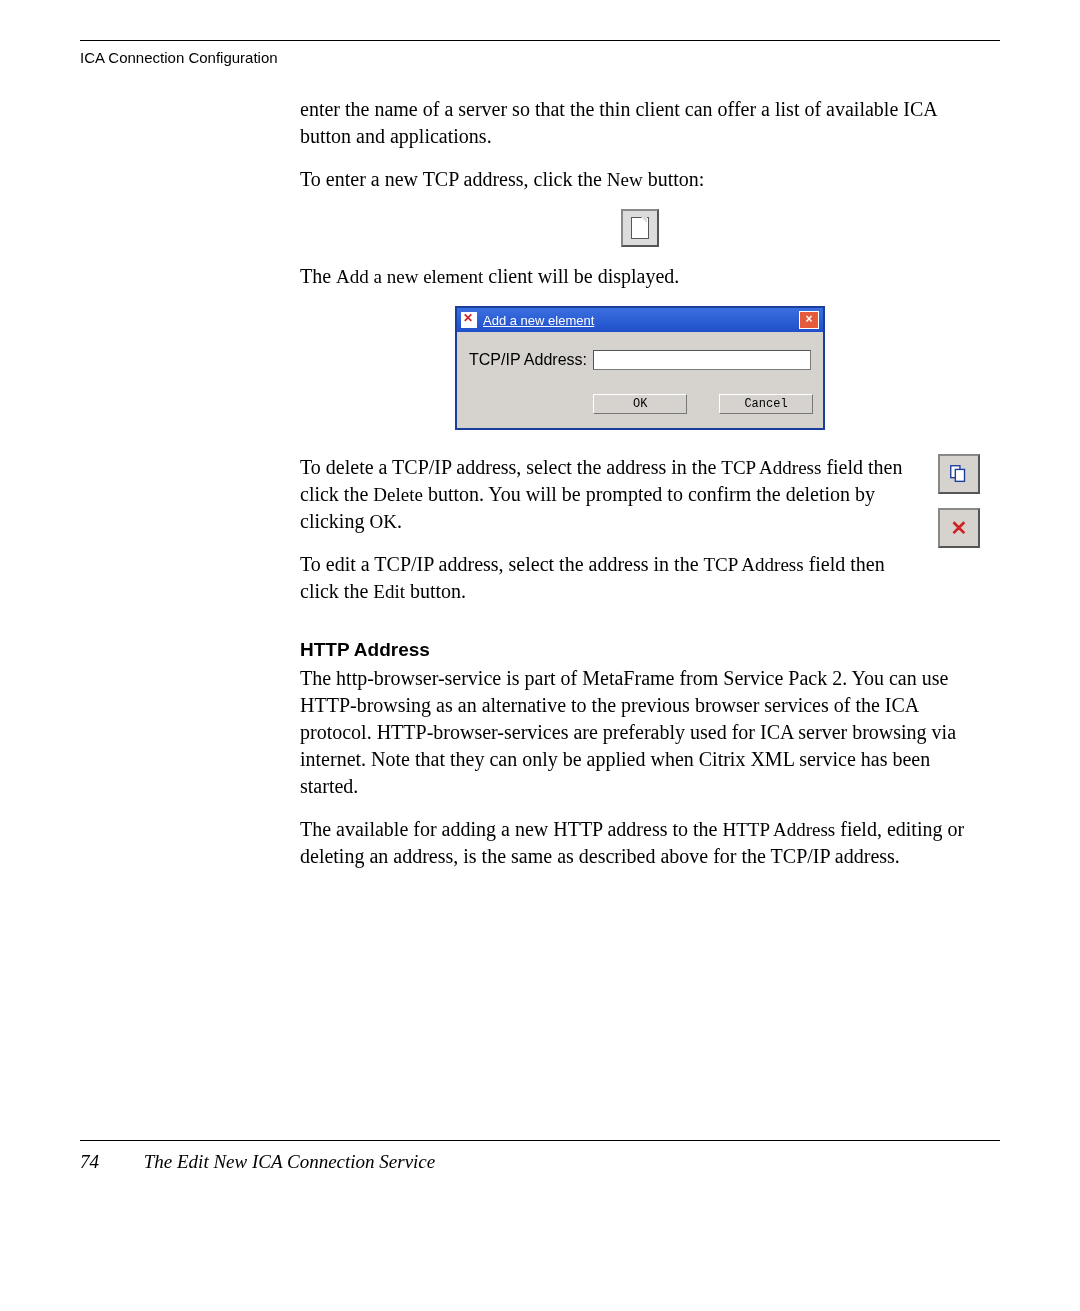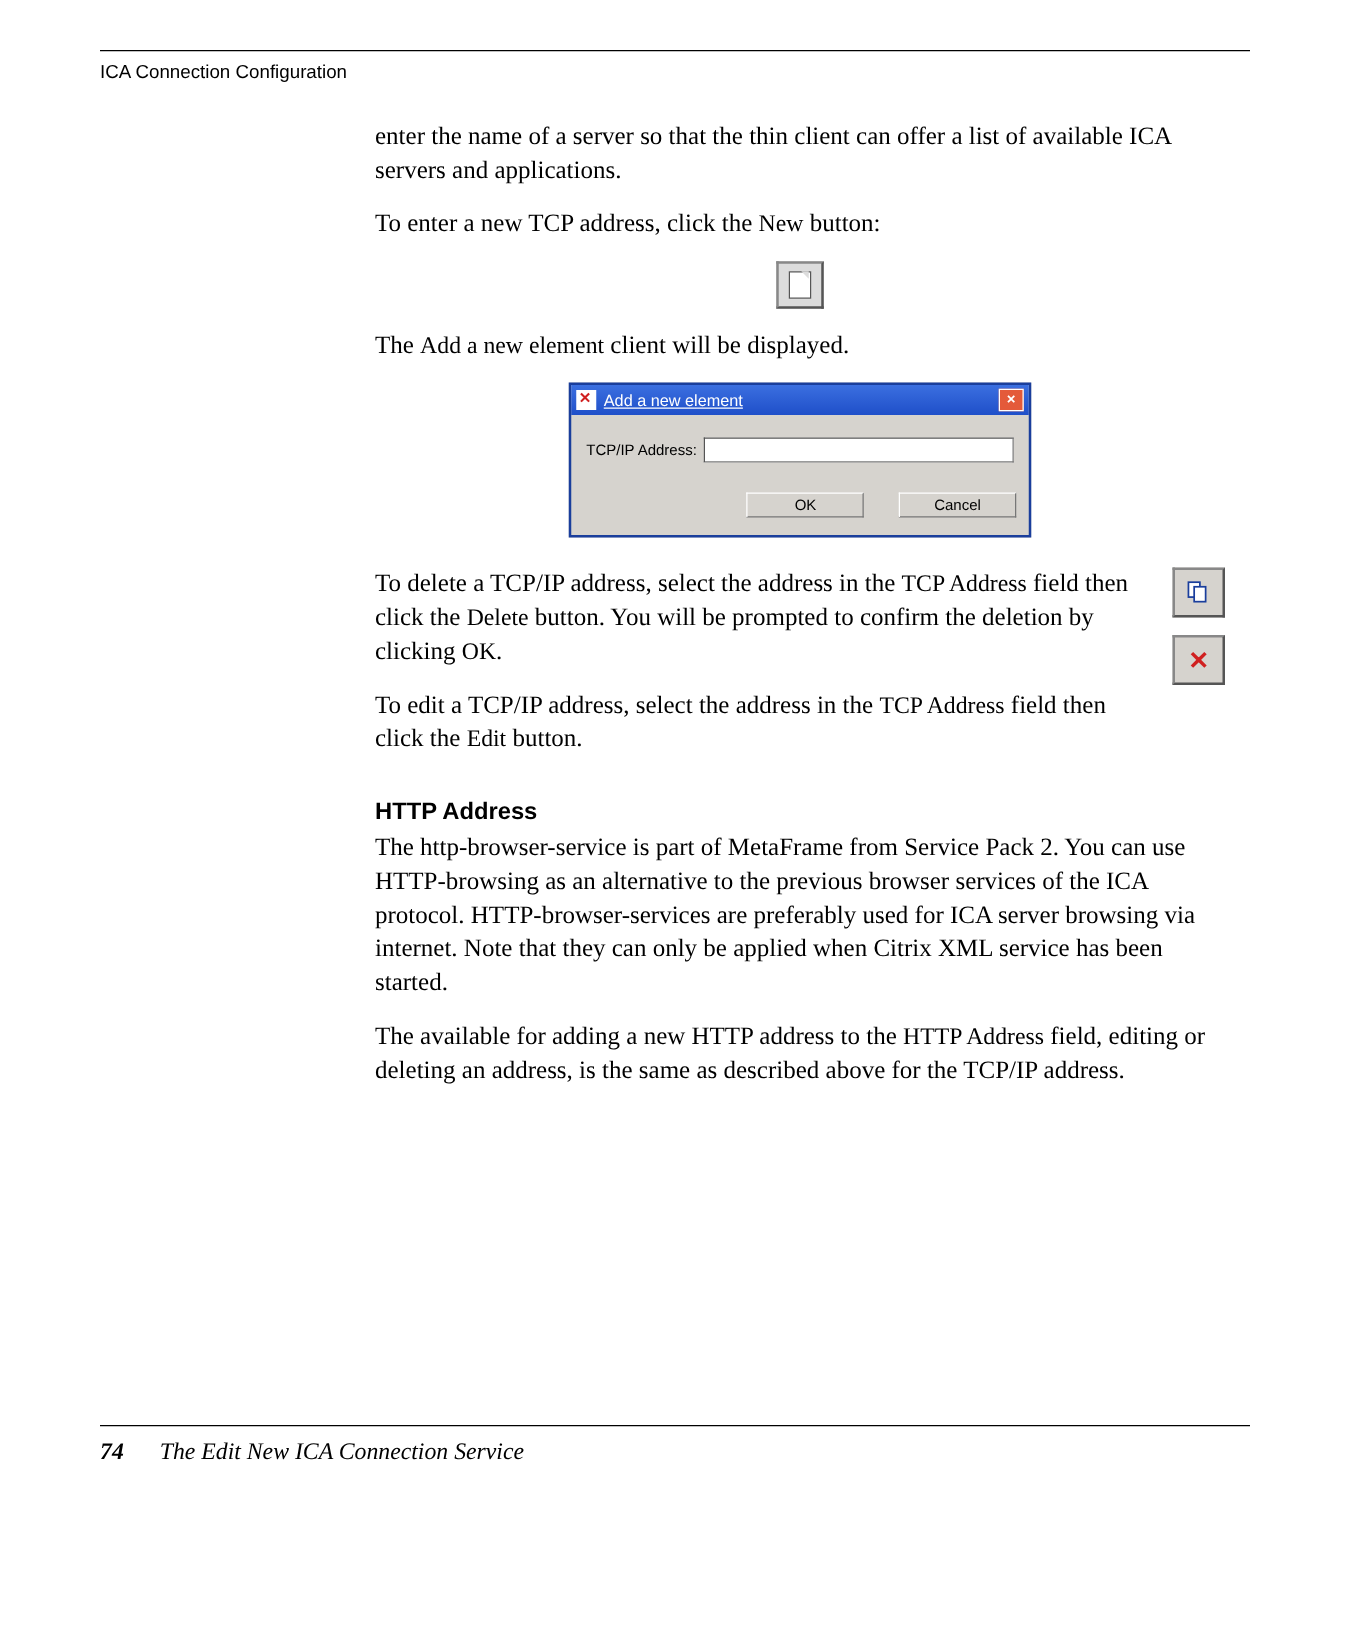--- a/index.html
+++ b/index.html
@@ -103,31 +103,32 @@
     color: #fff;
     font-size: 12px;
     line-height: 14px;
     text-align: center;
     font-weight: bold;
   }
   .dlg-body {
     padding: 18px 12px 8px 12px;
   }
   .dlg-row { display: flex; align-items: center; margin-bottom: 16px; }
-  .dlg-label { font-size: 12px; margin-right: 6px; white-space: nowrap; }
+  .dlg-label { font-size: 16px; margin-right: 6px; white-space: nowrap; }
   .dlg-input {
     flex: 1;
     height: 18px;
     background: #fff;
     border: 1px solid #7a7a7a;
     border-top-color: #555; border-left-color: #555;
   }
   .dlg-buttons {
     text-align: right;
     padding: 0 10px 14px 10px;
+    font-family: Liberation Mono, monospace;
   }
   .dlg-btn {
     display: inline-block;
     min-width: 72px;
     padding: 2px 10px;
     background: #d6d3ce;
     border: 1px solid #777;
     border-top-color: #fff; border-left-color: #fff;
     font-size: 12px;
     text-align: center;
@@ -158,32 +159,32 @@
     margin-bottom: 4px;
   }
   .footer-area {
     margin-top: 270px;
   }
   .bottom-rule { border-top: 1px solid #000; margin-bottom: 10px; }
   .footer {
     font-style: italic;
     font-size: 19px;
   }
-  .pg { font-style: italic; font-weight: bold; margin-right: 24px; }
+  .pg { font-style: italic; font-weight: normal; margin-right: 40px; }
   .clearfix::after { content:""; display:block; clear:both; }
 </style>
 </head>
 <body>
 
 <div class="page">
   <div class="top-rule"></div>
   <div class="header-title">ICA Connection Configuration</div>
 
   <div class="body-text">
-    <p>enter the name of a server so that the thin client can offer a list of available ICA servers and applications.</p>
+    <p>enter the name of a server so that the thin client can offer a list of available ICA button and applications.</p>
 
     <p>
       <span>To enter a new TCP address, click the </span><span class="sans-inline">New</span><span> button:</span>
     </p>
 
     <div class="icon-row">
       <span class="icon-newdoc"></span>
     </div>
 
     <p>

